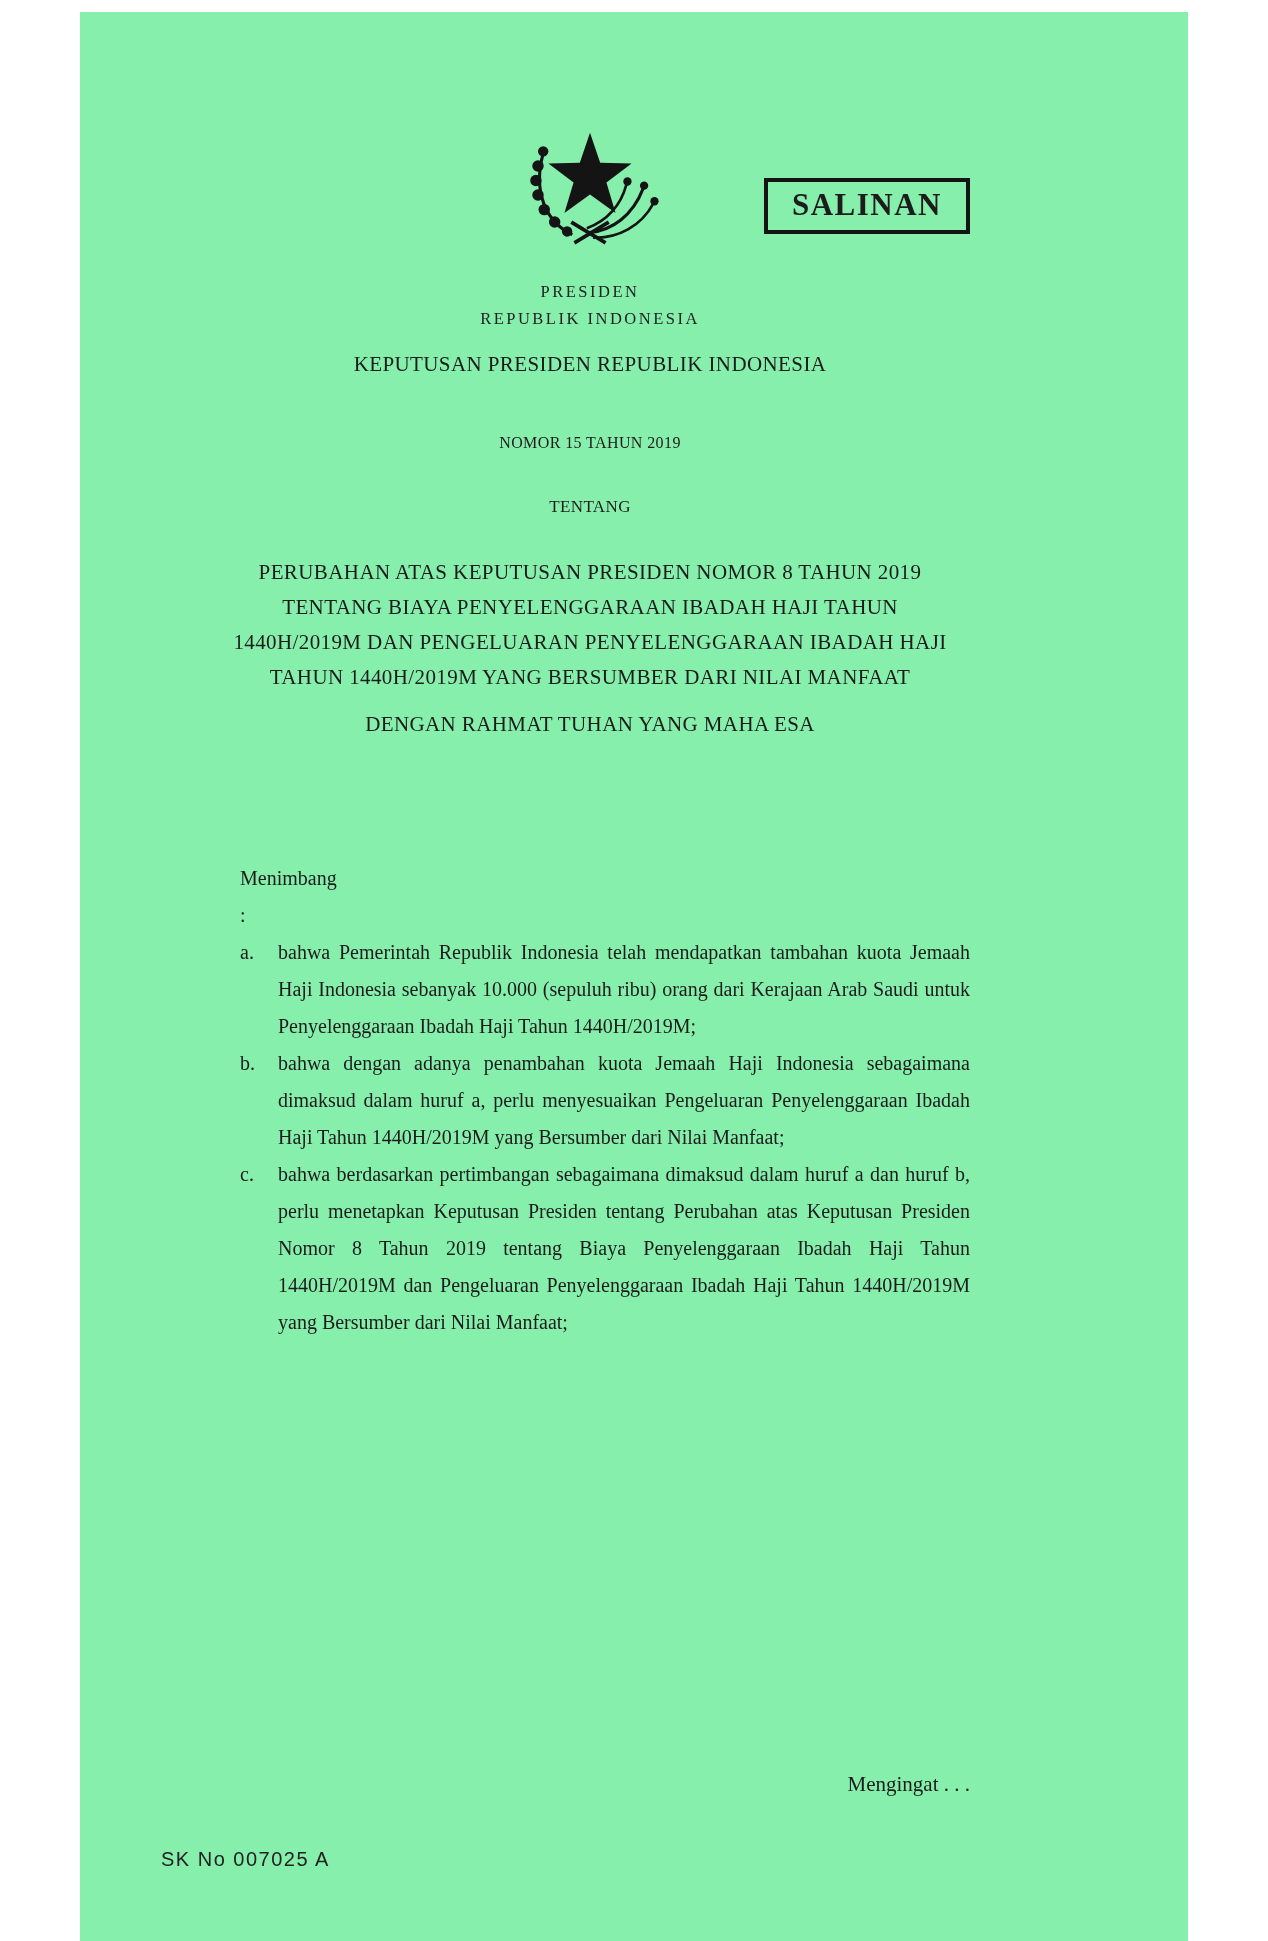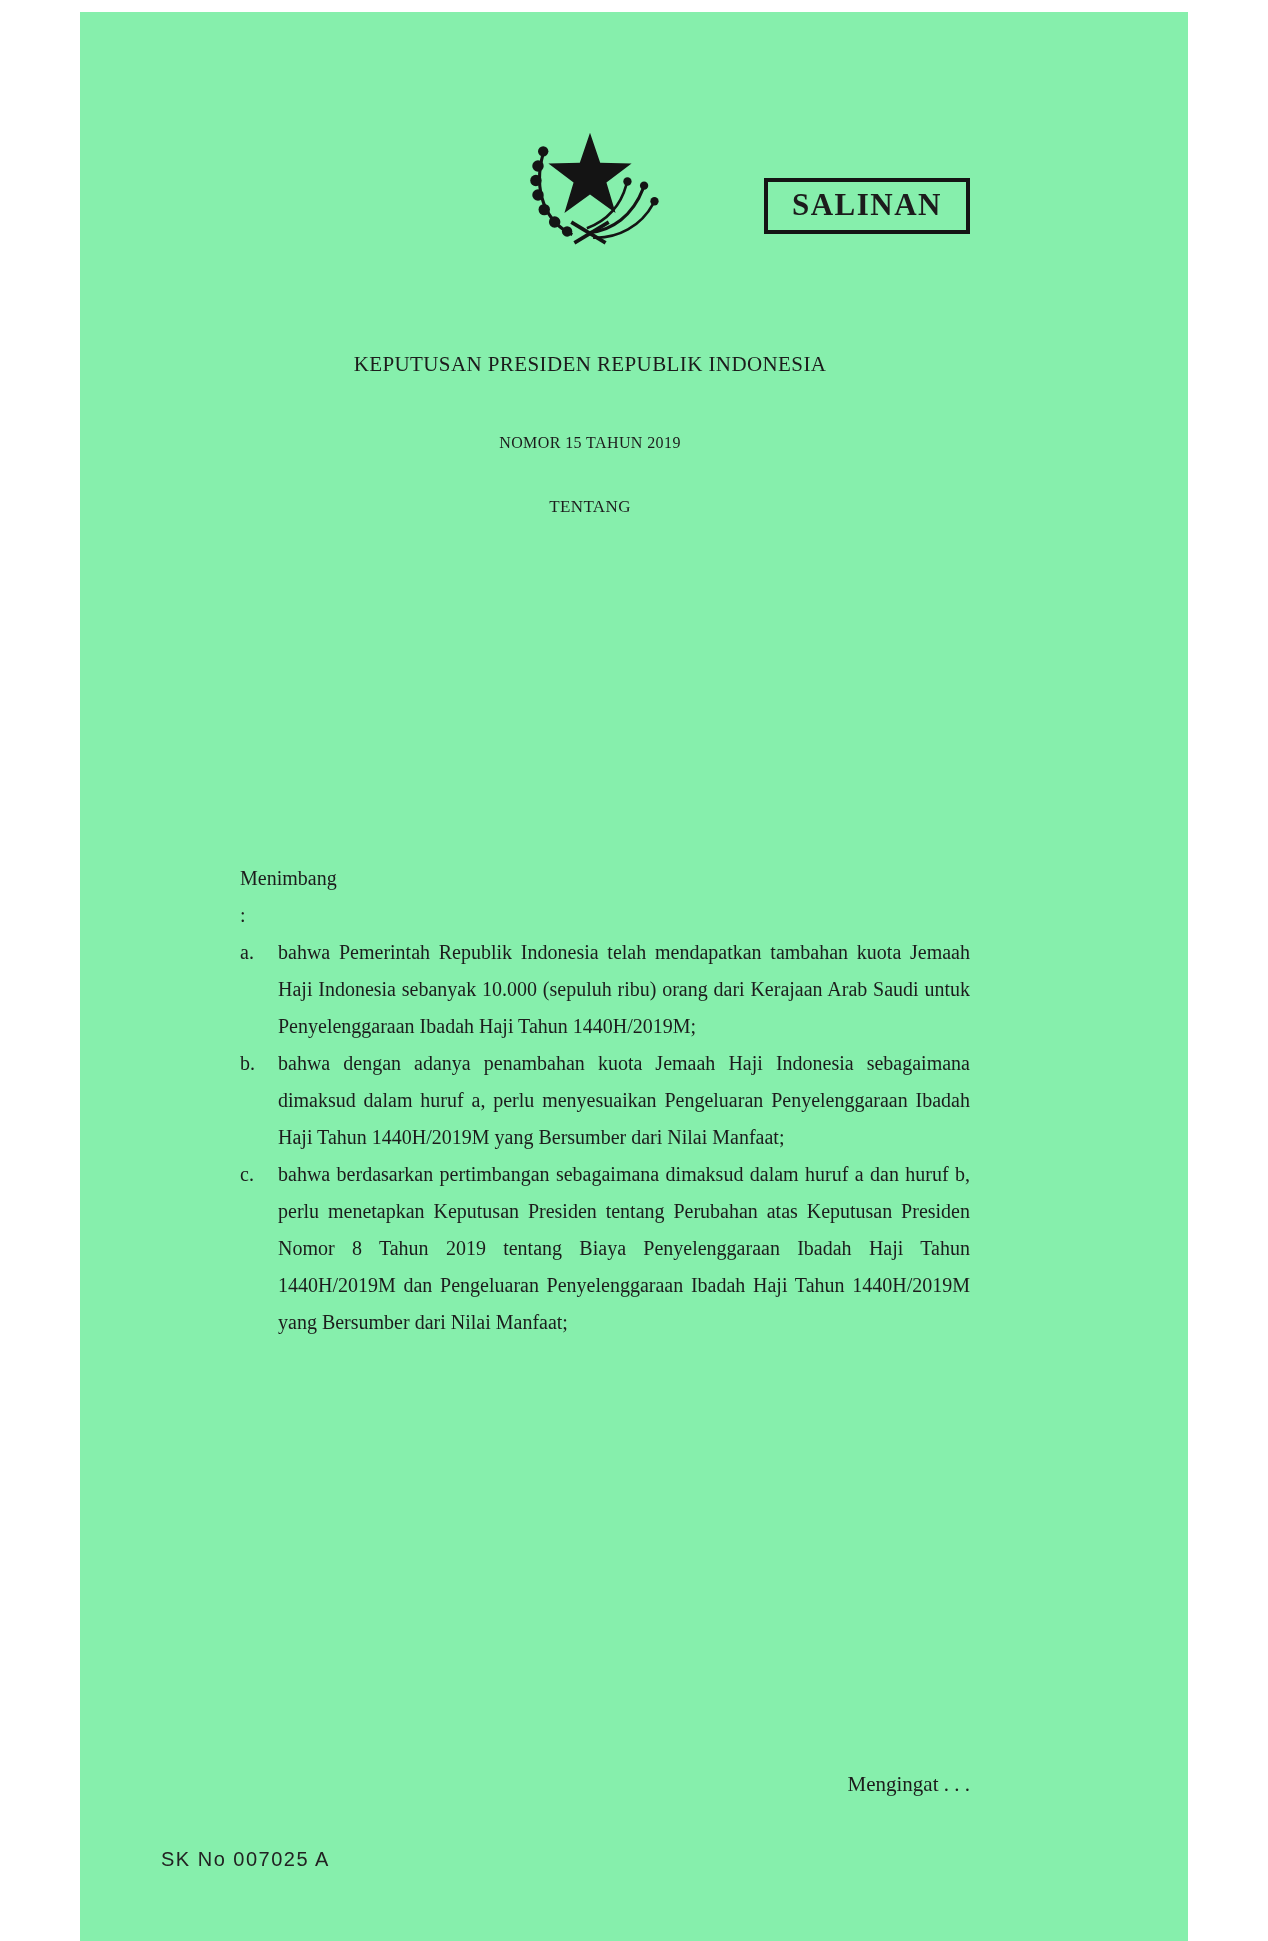--- a/index.html
+++ b/index.html
@@ -89,24 +89,30 @@
         <circle class="ink" cx="137" cy="82" r="4"></circle>
         <circle class="ink" cx="111" cy="63" r="4"></circle>
 
         <path class="stroke" d="M60,122 L93,102" stroke-width="3.5"></path>
         <path class="stroke" d="M90,122 L57,102" stroke-width="3.5"></path>
       </svg>
     </div>
 
     <div class="salinan-stamp">SALINAN</div>
 
+    <div class="letterhead">
+      <div>PRESIDEN</div>
+      <div>REPUBLIK INDONESIA</div>
+    </div>
 
     <div class="h-center title-1">KEPUTUSAN PRESIDEN REPUBLIK INDONESIA</div>
     <div class="h-center title-2">NOMOR 15 TAHUN 2019</div>
     <div class="h-center title-3">TENTANG</div>
+    <div class="h-center subject">PERUBAHAN ATAS KEPUTUSAN PRESIDEN NOMOR 8 TAHUN 2019 TENTANG BIAYA PENYELENGGARAAN IBADAH HAJI TAHUN 1440H/2019M DAN PENGELUARAN PENYELENGGARAAN IBADAH HAJI TAHUN 1440H/2019M YANG BERSUMBER DARI NILAI MANFAAT</div>
+    <div class="h-center invocation">DENGAN RAHMAT TUHAN YANG MAHA ESA</div>
 
     <div class="considering">
       <div class="c-label">Menimbang</div>
       <div class="c-colon">:</div>
       <div class="c-items">
         <div class="c-item">
           <div class="c-letter">a.</div>
           <div class="c-text">bahwa Pemerintah Republik Indonesia telah mendapatkan tambahan kuota Jemaah Haji Indonesia sebanyak 10.000 (sepuluh ribu) orang dari Kerajaan Arab Saudi untuk Penyelenggaraan Ibadah Haji Tahun 1440H/2019M;</div>
         </div>
         <div class="c-item">

